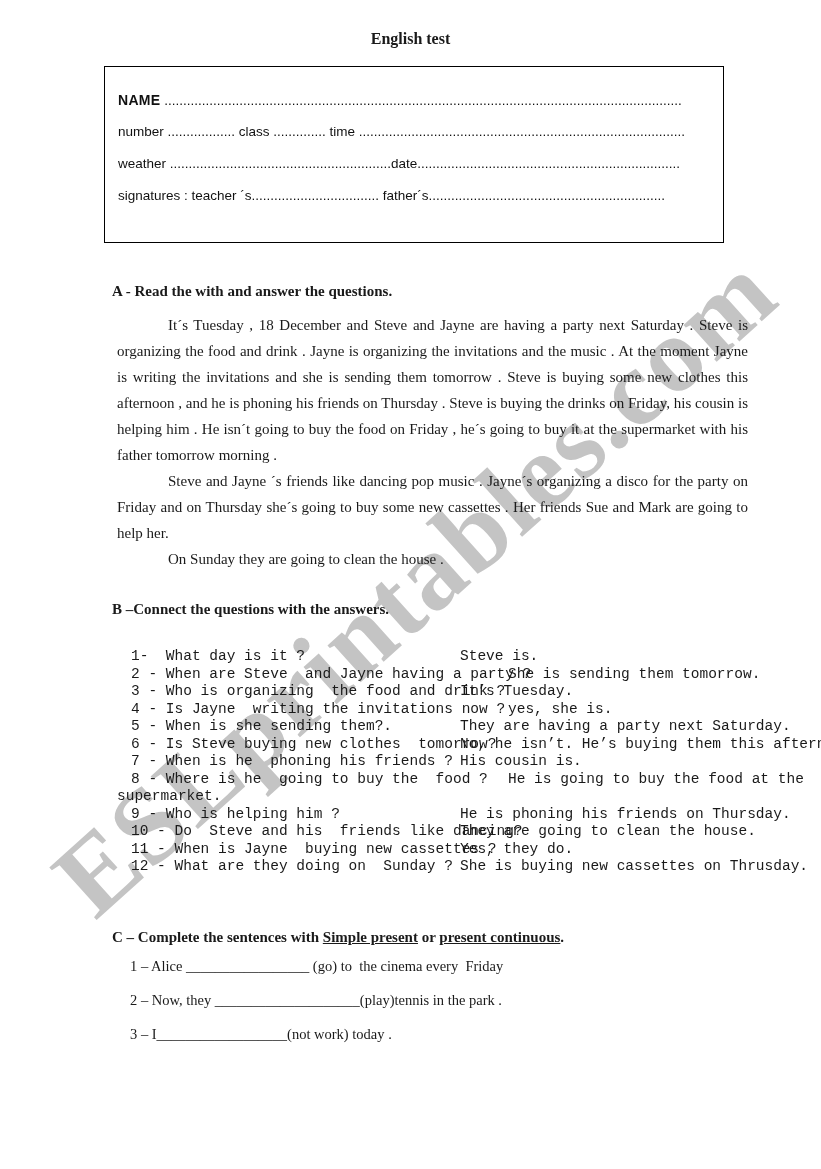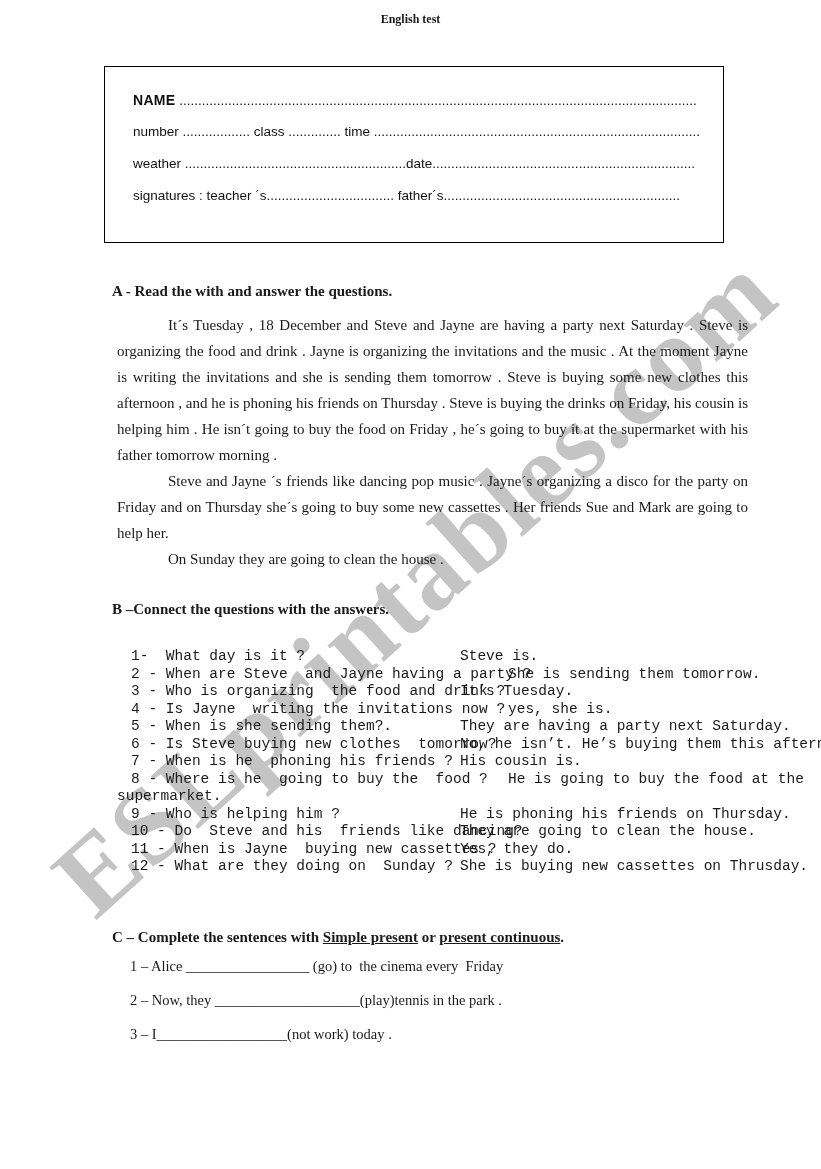--- a/index.html
+++ b/index.html
@@ -25,40 +25,40 @@
     white-space: nowrap;
     color: #c4c4c4;
     z-index: 0;
     user-select: none;
   }
   .layer { position: relative; z-index: 1; }
 
   .title {
     position: absolute;
     left: 0; right: 0;
-    top: 12px;
+    top: 30px;
     margin: 0;
     text-align: center;
-    font-size: 12px;
+    font-size: 16px;
     font-weight: bold;
     font-family: "Liberation Serif", serif;
   }
 
   .info-box {
     position: absolute;
     left: 104px;
     top: 66px;
     width: 620px;
     height: 177px;
     border: 1.5px solid #000;
     box-sizing: border-box;
     font-family: "Liberation Sans", sans-serif;
     font-size: 13.5px;
     color: #111;
-    padding: 17px 0 0 28px;
+    padding: 17px 0 0 13px;
     overflow: hidden;
   }
   .info-row {
     height: 32px;
     line-height: 32px;
     white-space: nowrap;
     overflow: hidden;
     width: 576px;
   }
   .info-row .lbl-bold { font-weight: bold; font-size: 14px; letter-spacing: 0.3px; }

